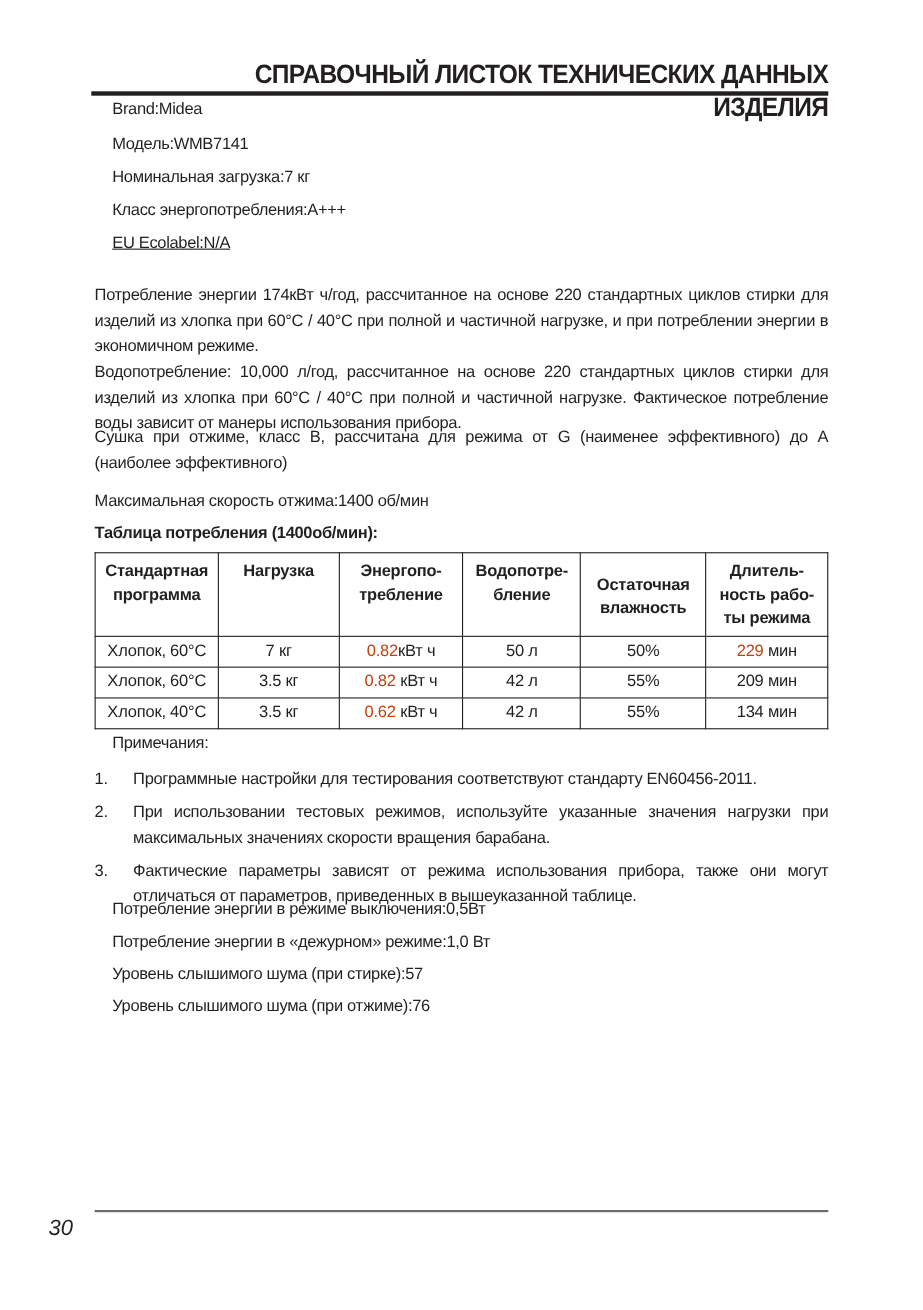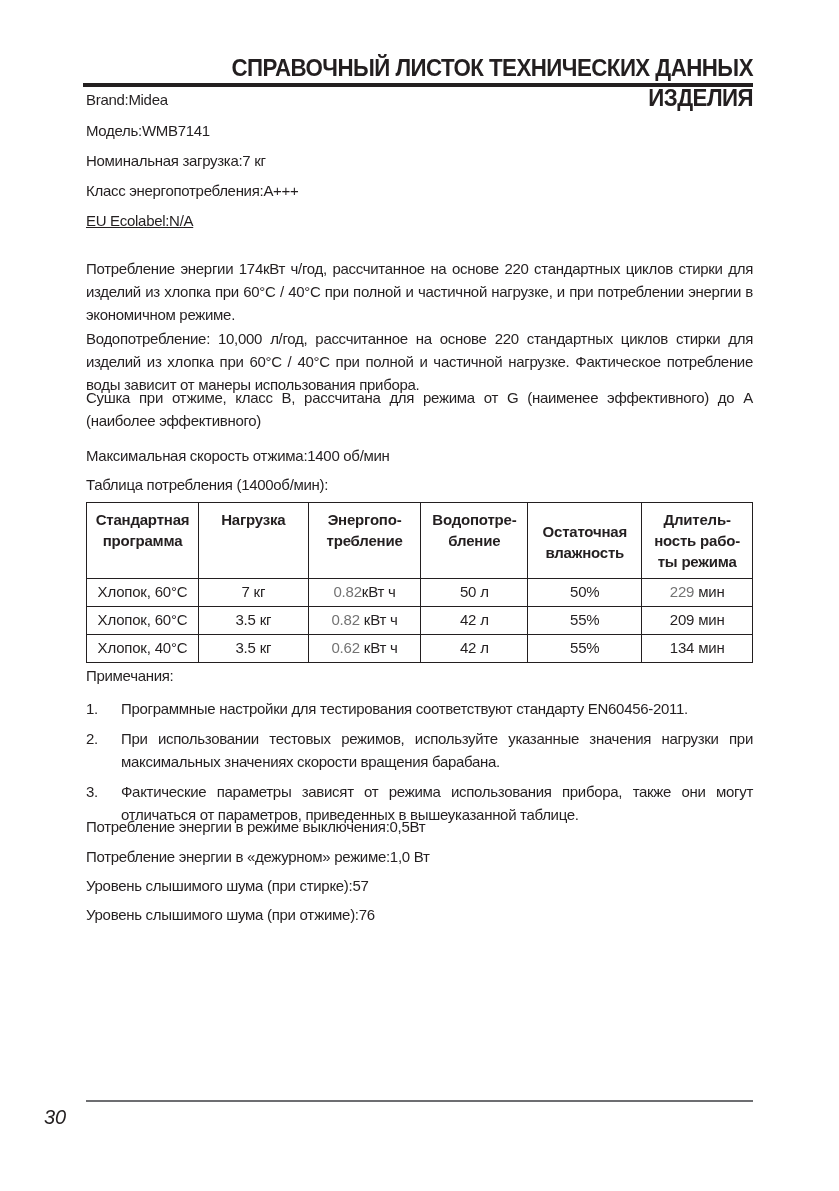--- a/index.html
+++ b/index.html
@@ -35,21 +35,21 @@
     .title-rule {
       position: absolute;
       left: 83px;
       top: 83px;
       width: 670px;
       height: 4px;
       background: #231f20;
     }
     .field-line {
       position: absolute;
-      left: 86px;
+      left: 102px;
       font-size: 15px;
       line-height: 20px;
       white-space: nowrap;
       letter-spacing: -0.3px;
     }
     .para {
       position: absolute;
       left: 86px;
       width: 667px;
       font-size: 15px;
@@ -74,21 +74,21 @@
     table.spec th {
       font-weight: bold;
       height: 76px;
       padding-top: 6px;
       line-height: 21px;
     }
     table.spec td {
       height: 28px;
       line-height: 26px;
     }
-    .red { color: #737373; }
+    .red { color: #c2410c; }
     .notes-list {
       position: absolute;
       left: 86px;
       width: 667px;
       font-size: 15px;
       line-height: 23px;
       letter-spacing: -0.3px;
     }
     .note-item {
       position: absolute;
@@ -134,21 +134,21 @@
   <div class="field-line" style="top:90px;">Brand:Midea</div>
   <div class="field-line" style="top:121px;">Модель:WMB7141</div>
   <div class="field-line" style="top:151px;">Номинальная загрузка:7 кг</div>
   <div class="field-line" style="top:181px;">Класс энергопотребления:A+++</div>
   <div class="field-line" style="top:211px;text-decoration:underline;">EU Ecolabel:N/A</div>
 
   <div class="para" style="top:257px;">Потребление энергии 174кВт ч/год, рассчитанное на основе 220 стандартных циклов стирки для изделий из хлопка при 60°C / 40°C при полной и частичной нагрузке, и при потреблении энергии в экономичном режиме.</div>
   <div class="para" style="top:327px;">Водопотребление: 10,000 л/год, рассчитанное на основе 220 стандартных циклов стирки для изделий из хлопка при 60°C / 40°C при полной и частичной нагрузке. Фактическое потребление воды зависит от манеры использования прибора.</div>
   <div class="para" style="top:386px;">Сушка при отжиме, класс B, рассчитана для режима от G (наименее эффективного) до A (наиболее эффективного)</div>
   <div class="para" style="top:444px;">Максимальная скорость отжима:1400 об/мин</div>
-  <div class="para" style="top:473px;">Таблица потребления (1400об/мин):</div>
+  <div class="para" style="top:473px;font-weight:bold;">Таблица потребления (1400об/мин):</div>
 
   <table class="spec">
     <colgroup>
       <col style="width:112px">
       <col style="width:110px">
       <col style="width:113px">
       <col style="width:107px">
       <col style="width:114px">
       <col style="width:111px">
     </colgroup>

